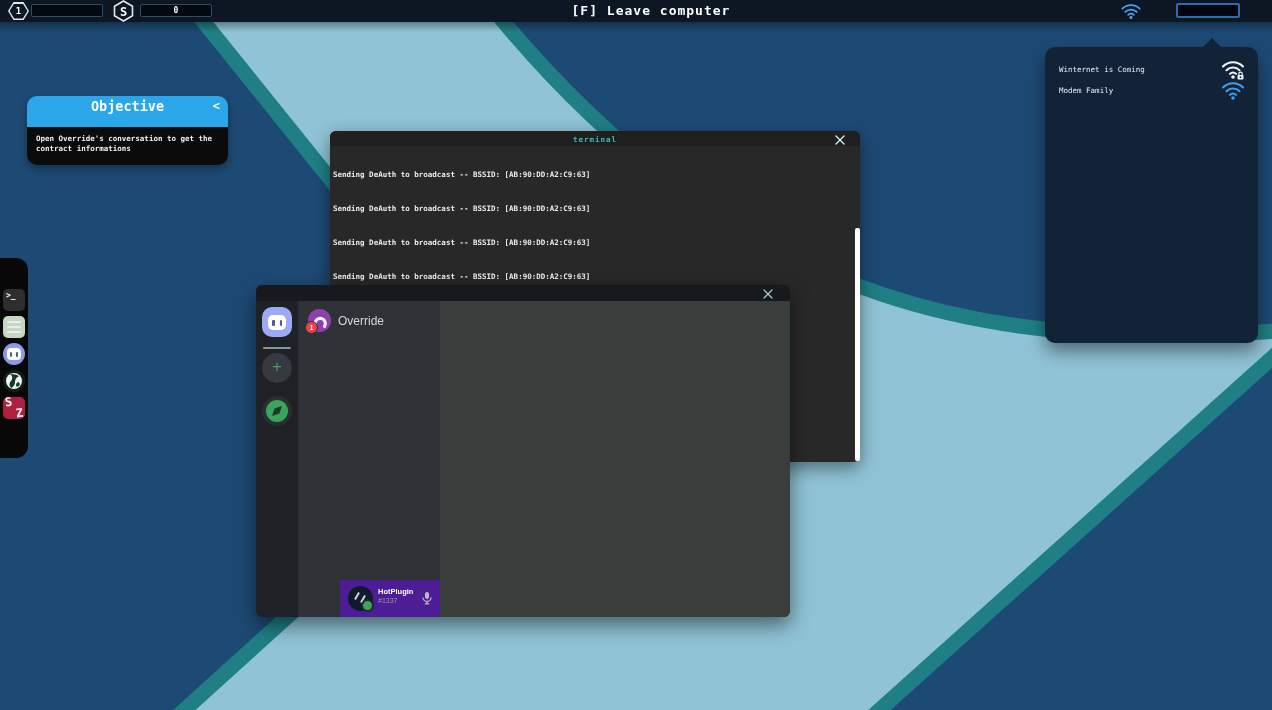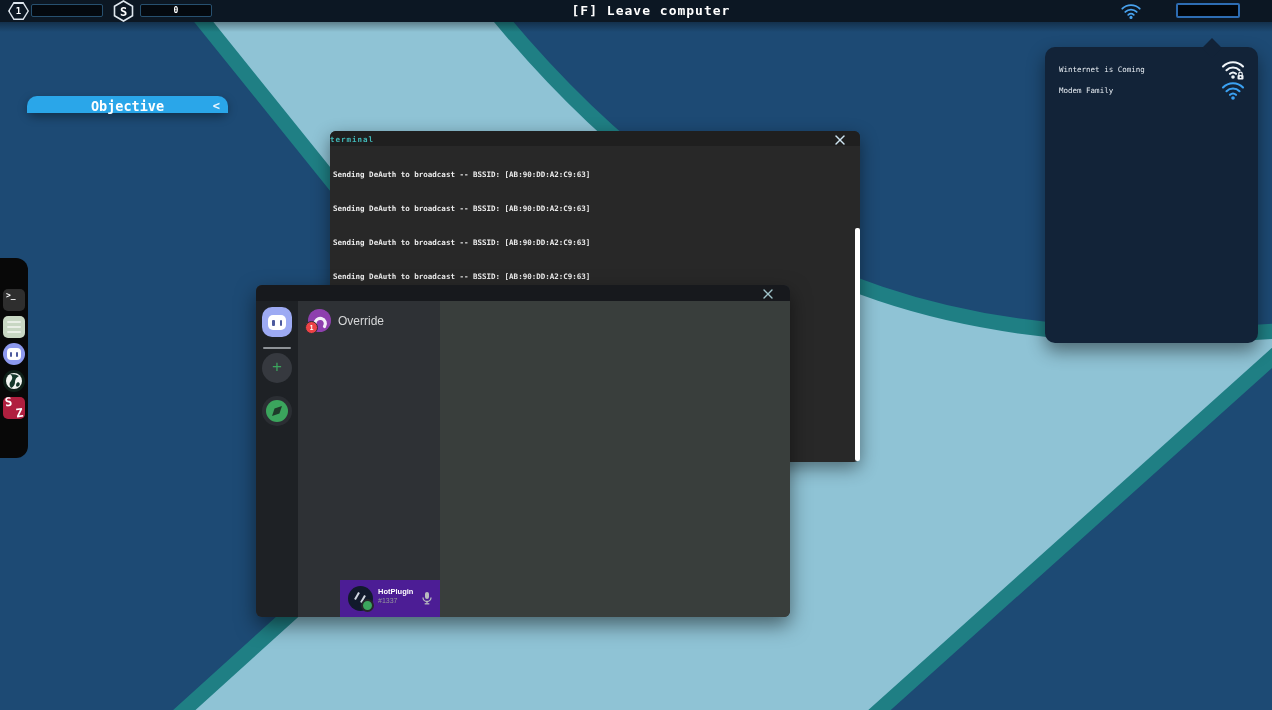--- a/index.html
+++ b/index.html
@@ -26,21 +26,21 @@
   .logo{left:112px;top:0;width:23px;height:22px;}
   .bar-title{left:0;top:3px;width:1272px;text-align:center;color:#fff;
      font-size:13px;font-weight:bold;letter-spacing:1px;margin-left:15px;}
   .bar-wifi{left:1120px;top:2px;width:22px;height:18px;}
   .bar-box{left:1176px;top:3px;width:60px;height:11px;background:#01060c;
      border:2px solid #2d6cb2;border-radius:2px;}
 
   
   .objective{left:27px;top:96px;width:201px;z-index:20;border-radius:10px;
      box-shadow:0 4px 10px rgba(0,0,0,.35);}
-  .obj-head{position:relative;height:17px;background:#2aa6e9;border-radius:10px 10px 0 0;
+  .obj-head{position:relative;height:31px;background:#2aa6e9;border-radius:10px 10px 0 0;
      color:#fff;font-weight:bold;font-size:13.5px;text-align:center;line-height:21px;}
   .obj-collapse{position:absolute;right:8px;top:0;font-size:12px;font-weight:bold;
      color:#eaf6ff;cursor:pointer;}
   .obj-body{background:#0b0b0b;border-radius:0 0 10px 10px;padding:7px 9px 12px 9px;
      color:#f2f2f2;font-size:7.5px;line-height:9.5px;font-weight:bold;width:183px;}
 
   
   .dock{left:0;top:258px;width:28px;height:200px;background:#080808;
      border-radius:0 12px 12px 0;z-index:20;display:flex;flex-direction:column;
      align-items:center;padding-top:31px;gap:5px;box-sizing:border-box;}
@@ -53,21 +53,21 @@
   .ico-ziscord{background:#8d99ee;}
   .robot{position:absolute;left:4px;top:5px;width:14px;height:12px;background:#fff;
      border-radius:4px;}
   .robot i{position:absolute;top:4px;width:2px;height:5px;background:#4d5a9e;border-radius:1px;}
   .ico-globe{background:#0e2018;}
   .ico-sz{background:#b01f3f;border-radius:5px;color:#fff;font-weight:bold;}
   .ico-sz .s{position:absolute;left:2px;top:-2px;font-size:12px;transform:rotate(-8deg);}
   .ico-sz .z{position:absolute;right:2px;bottom:-1px;font-size:12px;transform:rotate(-8deg);}
 
   
-  .win-title{position:absolute;left:0;right:0;top:0;
+  .win-title{position:absolute;left:0;right:0;top:0;text-align:center;
      font-size:7.5px;font-weight:bold;letter-spacing:1px;color:#41b9b9;}
   .win-close{position:absolute;width:12px;height:12px;cursor:pointer;}
 
   
   .terminal{left:330px;top:131px;width:530px;height:331px;background:#282828;
      border-radius:6px;z-index:10;box-shadow:0 6px 18px rgba(0,0,0,.45);}
   .term-titlebar{position:absolute;left:0;top:0;right:0;height:15px;background:#1f1f1f;
      border-radius:6px 6px 0 0;}
   .terminal .win-title{top:4px;}
   .terminal .win-close{right:14px;top:3px;}
@@ -161,20 +161,21 @@
       <circle cx="12" cy="16" r="1.7" fill="#49a3ef"></circle>
     </svg>
     <div class="abs bar-box"></div>
   </div>
 
   <div class="abs objective">
     <div class="obj-head">
       <span>Objective</span>
       <span class="obj-collapse">&lt;</span>
     </div>
+    <div class="obj-body">Open Override's conversation to get the contract informations</div>
   </div>
 
   <div class="abs dock">
     <div class="dock-ico ico-terminal">&gt;_</div>
     <div class="dock-ico ico-notes">
       <i style="top:5px"></i>
         <i style="top:10px"></i>
         <i style="top:15px"></i>
     </div>
     <div class="dock-ico ico-circle ico-ziscord">

